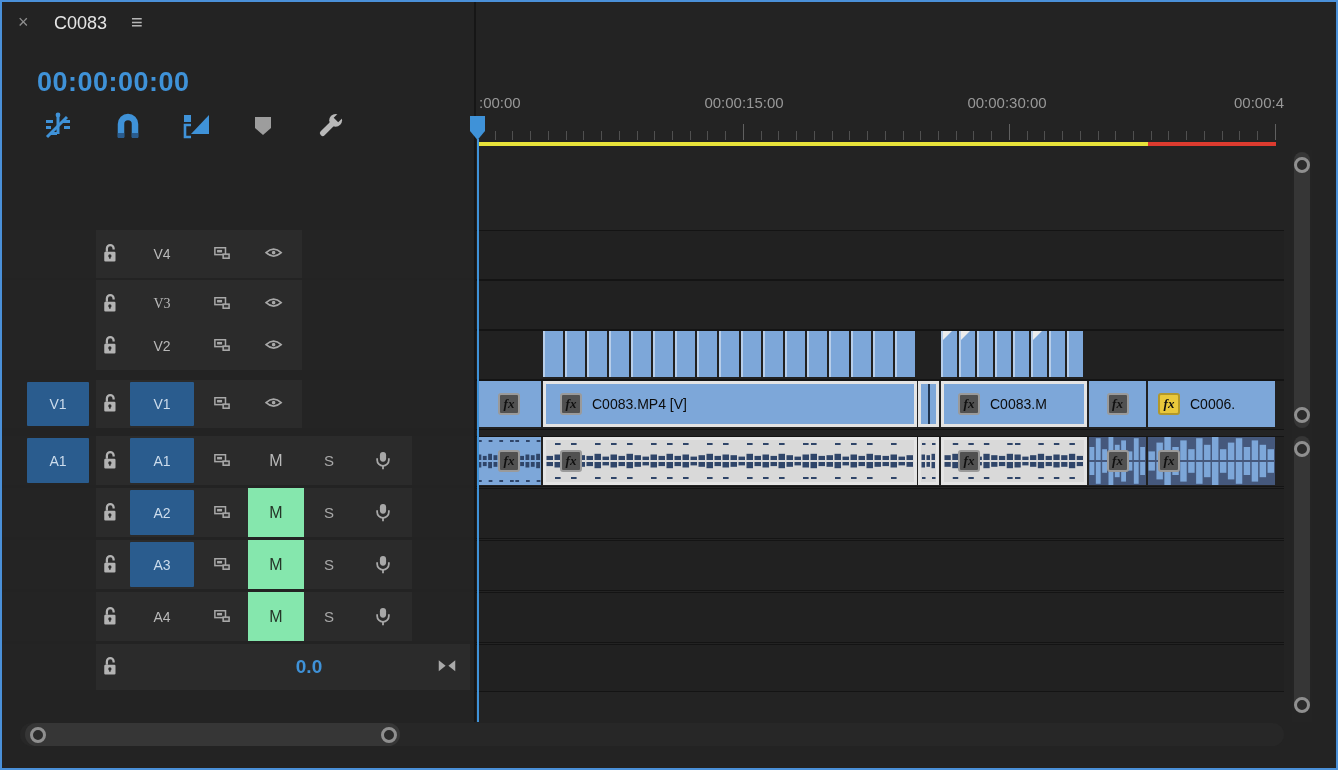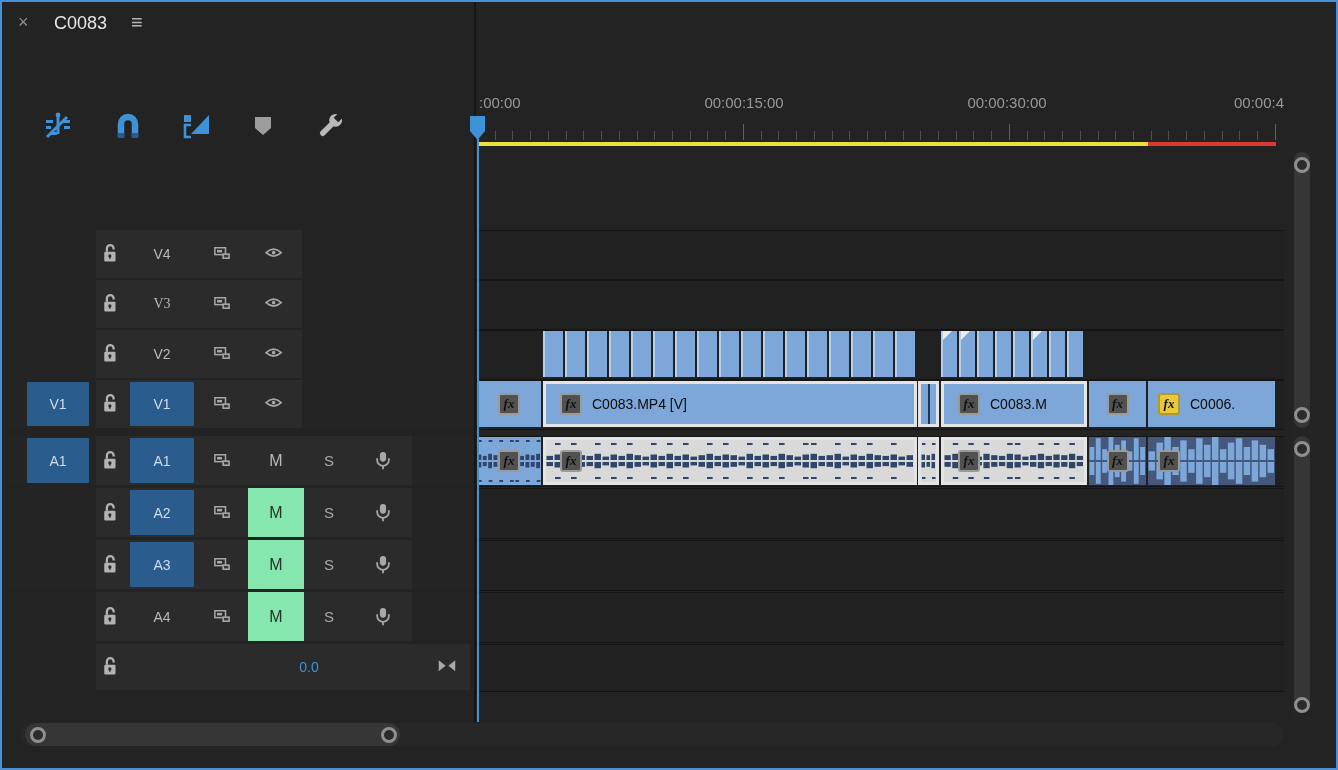--- a/index.html
+++ b/index.html
@@ -23,21 +23,21 @@
   .lockc{left:98px;top:0;bottom:0;width:26px;}
   .target{left:130px;top:2px;bottom:2px;width:64px;font-size:14px;border-radius:1px;color:#b9b9b9;}
   .target.on{background:#2a5c8e;color:#ccdcec;}
   .syncc{left:208px;top:0;bottom:0;width:30px;}
   .eyec{left:260px;top:0;bottom:0;width:30px;}
   .mutec{left:248px;top:0;bottom:0;width:56px;font-size:16px;color:#b9b9b9;}
   .mutec.on{background:#85e7ad;color:#253528;}
   .soloc{left:316px;top:0;bottom:0;width:26px;font-size:15px;color:#a8a8a8;}
   .micc{left:368px;top:0;bottom:0;width:30px;}
   .master-label{left:122px;top:0;bottom:0;width:90px;justify-content:flex-start;font-size:18px;color:#c8c8c8;}
-  .master-val{left:284px;top:0;bottom:0;width:50px;font-size:14px;color:#3f92d8;}
+  .master-val{left:284px;top:0;bottom:0;width:50px;font-size:19px;color:#3f92d8;font-weight:bold;}
   .bowtiec{left:432px;top:0;bottom:0;width:30px;}
 
   
   #tl-divider{position:absolute;left:474px;top:0;width:2px;height:722px;background:#161616;}
   .ruler{position:absolute;left:476px;top:88px;width:808px;height:52px;overflow:hidden;cursor:pointer;}
   .rlabel{position:absolute;top:6px;color:#989898;font-size:15px;white-space:nowrap;}
   .tick{position:absolute;width:1px;background:#505050;bottom:0;}
   .tick.major{background:#606060;}
   .renderbar{position:absolute;top:142px;height:4px;z-index:30;}
   .trow{position:absolute;left:476px;width:808px;background:#212121;border-top:1px solid #141414;border-bottom:1px solid #141414;}
@@ -73,20 +73,21 @@
 <body>
 
 <div id="app">
 
   <div class="tabbar">
     <span class="tab-close">×</span>
     <span class="tab-title">C0083</span>
     <span class="tab-menu">≡</span>
   </div>
 
+  <div class="timecode">00:00:00:00</div>
 
   <div id="toolbar">
       <div class="tbtn" style="left: 41px;">
         <svg width="32" height="32" viewBox="0 0 32 32">
           <rect x="4" y="10" width="7" height="3" fill="#3f92d8"></rect>
           <rect x="4" y="16" width="5" height="3" fill="#3f92d8"></rect>
    <rect x="20" y="10" width="8" height="3" fill="#3f92d8"></rect>
           <rect x="22" y="16" width="6" height="3" fill="#3f92d8"></rect>
    <rect x="9" y="22" width="6" height="3" fill="#3f92d8"></rect>
           <rect x="14.5" y="6" width="3" height="18" fill="#3f92d8"></rect>
@@ -170,21 +171,21 @@
    <rect x="17.5" y="17.5" width="7" height="4" fill="#3a3a3a"></rect>
           </svg>
         </div>
         <div class="cell eyec">
           <svg width="26" height="22" viewBox="0 0 32 32">
             <path d="M3 14 Q14 4 25 14 Q14 24 3 14 Z" fill="none" stroke="#a8a8a8" stroke-width="2.4"></path>
    <circle cx="14" cy="14" r="2.6" fill="#a8a8a8"></circle>
           </svg>
         </div>
       </div>
-      <div class="hrow" style="top: 330px; height: 48px;">
+      <div class="hrow" style="top: 322px; height: 48px;">
         <div class="hstrip" style="width: 206px;"></div>
         <div class="cell lockc">
           <svg width="24" height="24" viewBox="0 0 32 32">
             <rect x="7" y="13" width="15" height="13" rx="1.5" fill="#b3b3b3"></rect>
    <path d="M10.5 13 V8.5 a4.5 4.5 0 0 1 9 0 V10" stroke="#b3b3b3" stroke-width="3" fill="none"></path>
    <circle cx="14.5" cy="18.5" r="2.2" fill="#2b2b2b"></circle>
             <rect x="13.6" y="19" width="1.8" height="3.4" fill="#2b2b2b"></rect>
           </svg>
         </div>
         <div class="cell target">V2</div>

